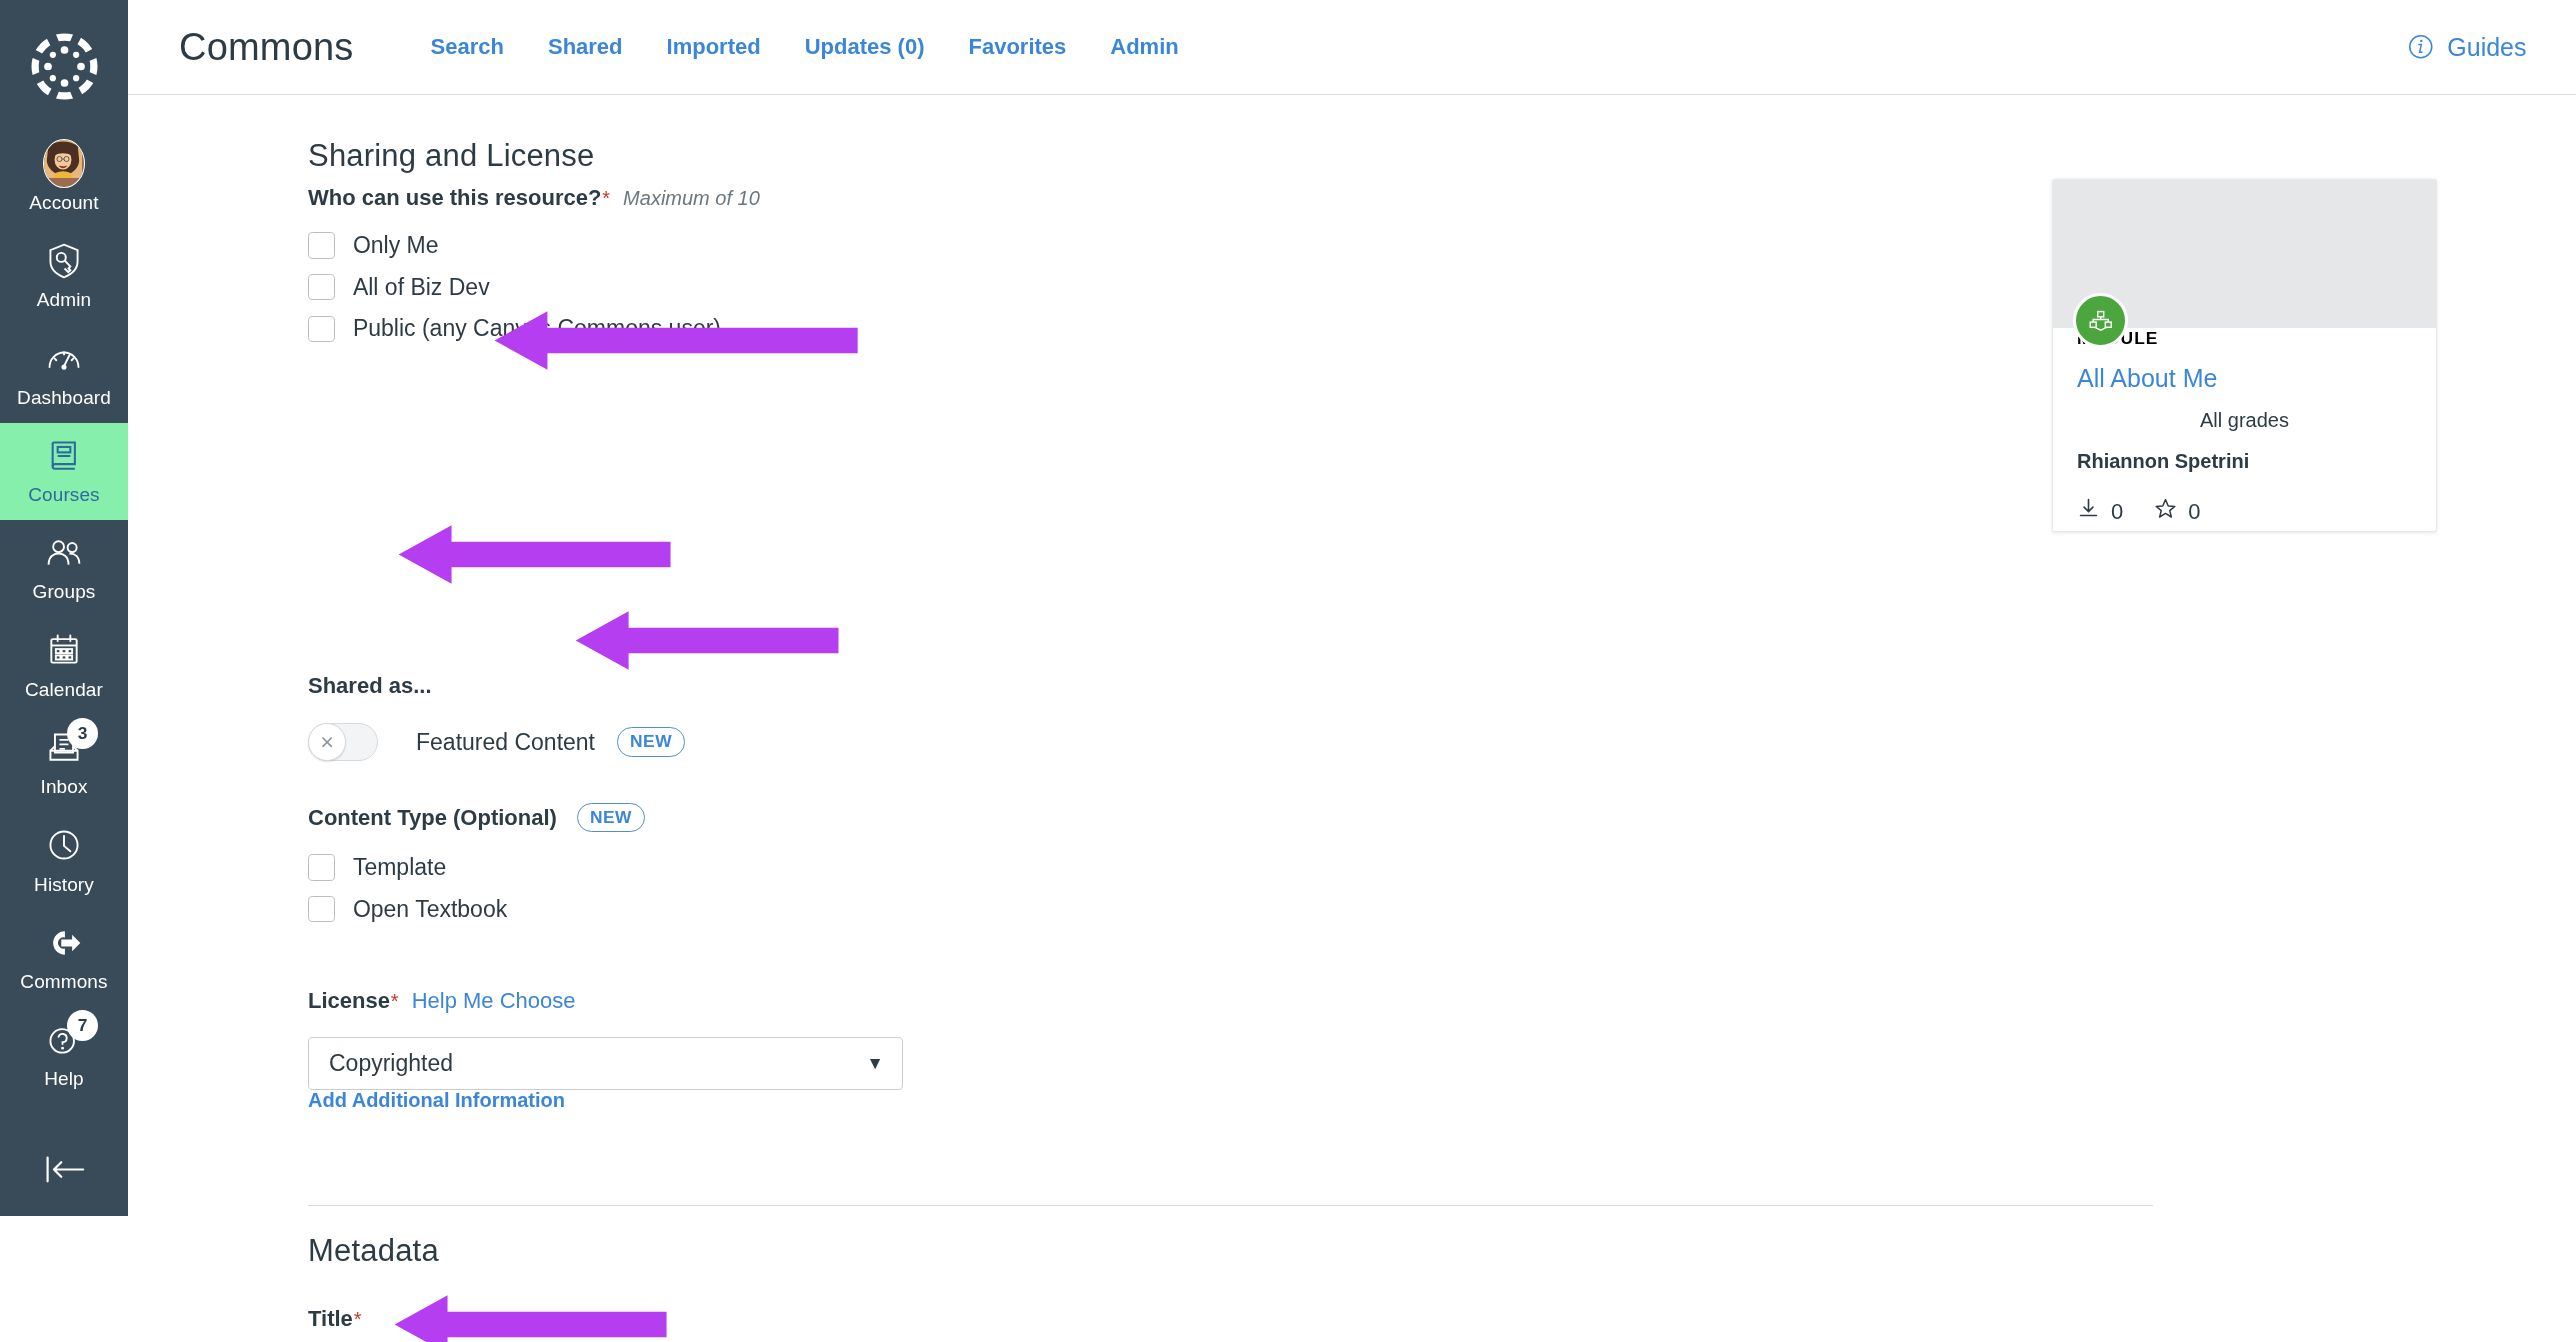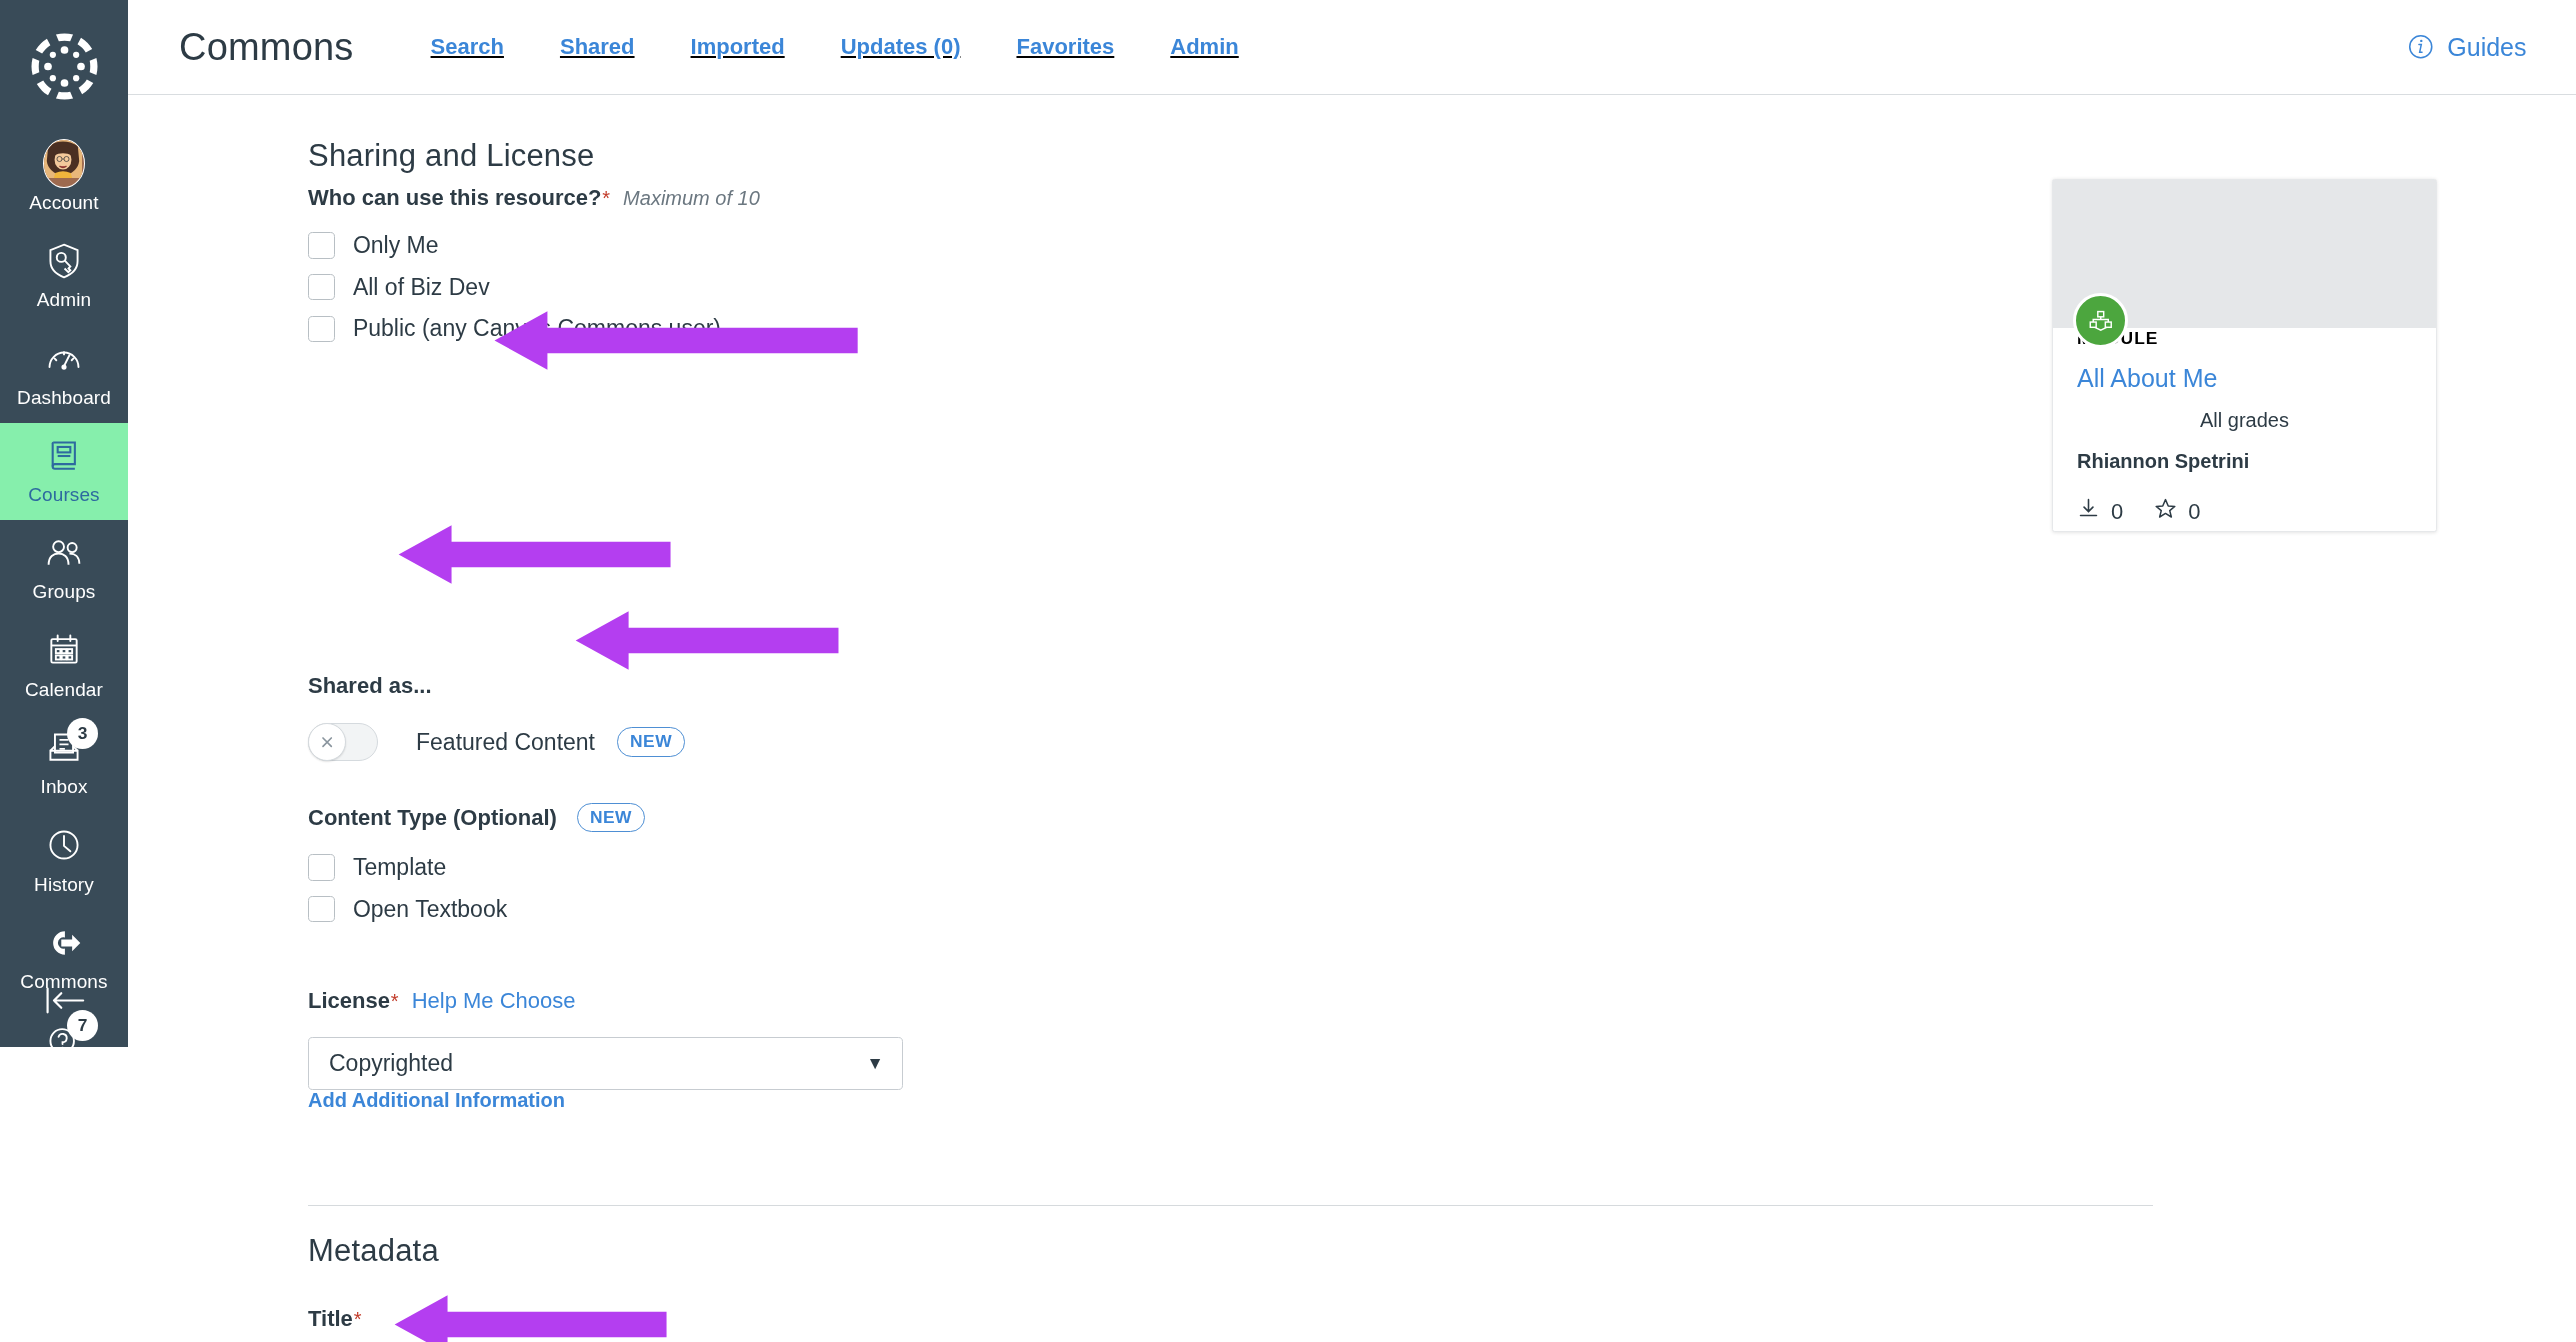--- a/index.html
+++ b/index.html
@@ -6,21 +6,21 @@
   html, body {
     width: 2576px; height: 1343px;
     background: #ffffff;
     font-family: "Liberation Sans", sans-serif;
     overflow: hidden;
   }
   .app { position: relative; width: 2576px; height: 1343px; display: flex; }
 
   
   .globalnav {
-    width: 128px; height: 1047px;
+    width: 128px; height: 1216px;
     background: #394B58;
     flex: 0 0 128px;
     position: relative;
     display: flex; flex-direction: column; align-items: center;
   }
   .gn-logo { margin-top: 27.5px; margin-bottom: 26px; width: 77px; height: 77px; }
   .gn-item {
     width: 128px;
     padding: 12px 0 13px 0;
     display: flex; flex-direction: column; align-items: center;
@@ -59,21 +59,21 @@
     height: 95px; width: 100%;
     border-bottom: 0.9px solid #d9dde0;
     display: flex; align-items: center;
     padding: 0 33px 0 51px;
     background: #ffffff;
   }
   .app-title {
     font-size: 38px; color: #2D3B45; font-weight: 300;
     letter-spacing: 0.2px; margin-right: 55px;
   }
-  .topnav { display: flex; align-items: center; gap: 12px; text-decoration: underline; }
+  .topnav { display: flex; align-items: center; gap: 0; }
   .topnav a {
     color: #3B86D8; text-decoration: none;
     font-size: 22px; font-weight: 700;
     padding: 0 22px;
     white-space: nowrap;
   }
   .topbar-right { margin-left: auto; display: flex; align-items: center; gap: 13px; padding-right: 16.5px; }
   .guides-link { color: #3B86D8; font-size: 25px; text-decoration: none; font-weight: 400; }
   .info-icon { width: 27.5px; height: 27.5px; }
 

